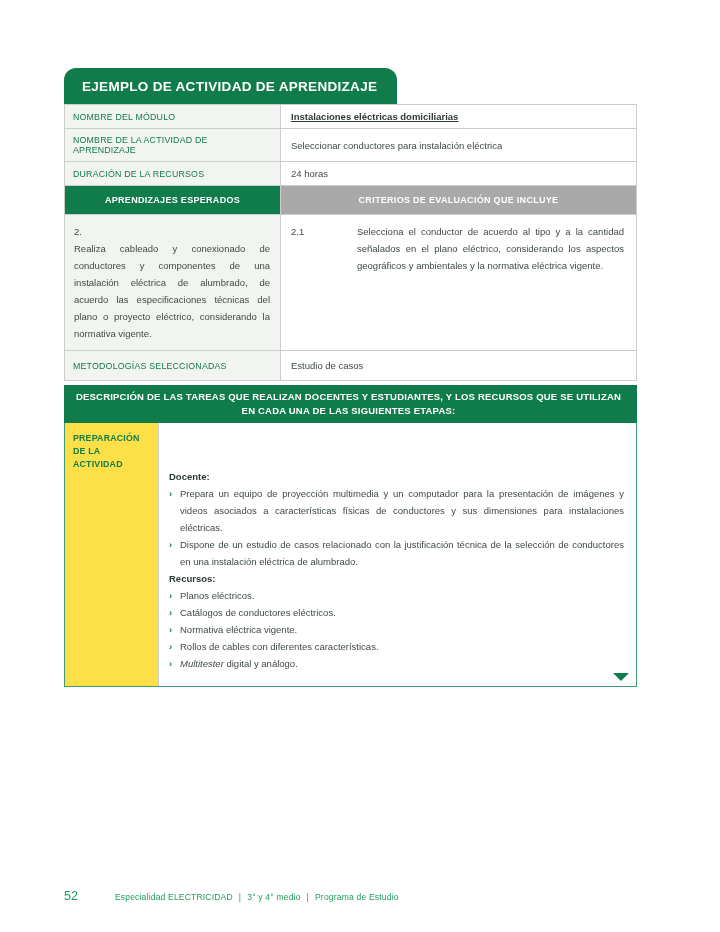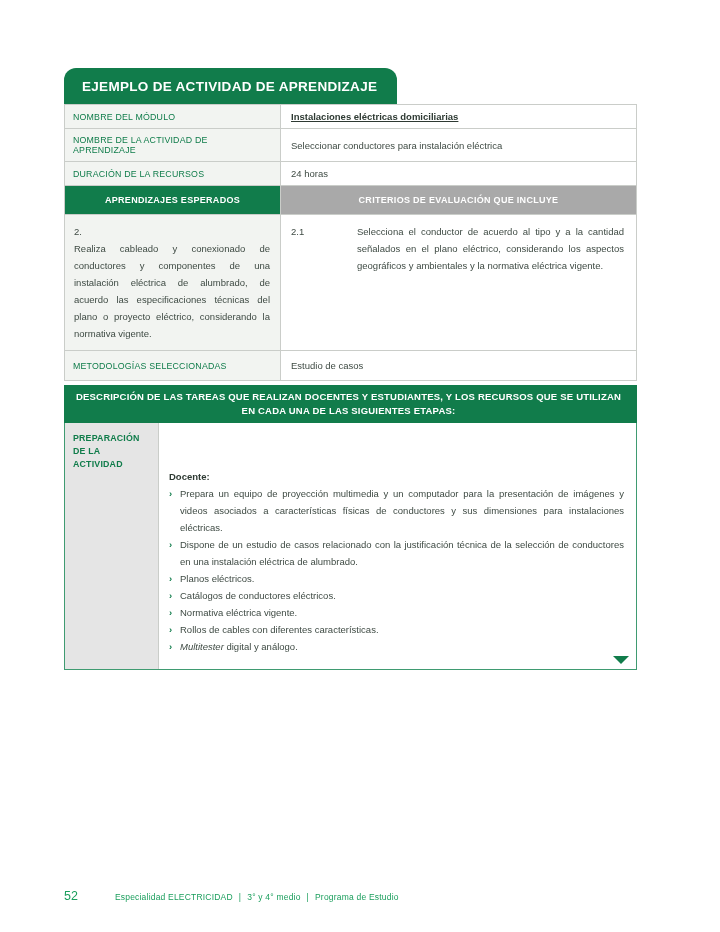--- a/index.html
+++ b/index.html
@@ -80,21 +80,21 @@
   .tbl2 {
     display: flex;
     border: 1.5px solid #3F9B71;
     border-top: none;
     min-height: 218px;
     position: relative;
     background: #ffffff;
   }
   .stage-cell {
     flex: 0 0 94px;
-    background: #e5e5e5;
+    background: #fde047;
     border-right: 1px solid #CACDC9;
     color: #0F7C4A;
     font-size: 8.8px;
     font-weight: bold;
     padding: 9px 6px 6px 8px;
     line-height: 13px;
     letter-spacing: 0.2px;
   }
   .content-cell { flex: 1; padding: 9px 12px 14px 10px; font-size: 9.5px; line-height: 17px; margin-top: 36px; }
   .bold-head { font-weight: bold; color: #2E3A33; }
@@ -176,20 +176,21 @@
     <div class="content-cell">
       <div class="bold-head">Docente:</div>
       <div class="bullet-item">
         <span class="bullet">›</span>
         <span class="bullet-text">Prepara un equipo de proyección multimedia y un computador para la presentación de imágenes y videos asociados a características físicas de conductores y sus dimensiones para instalaciones eléctricas.</span>
       </div>
       <div class="bullet-item">
         <span class="bullet">›</span>
         <span class="bullet-text">Dispone de un estudio de casos relacionado con la justificación técnica de la selección de conductores en una instalación eléctrica de alumbrado.</span>
       </div>
+      <div class="bold-head">Recursos:</div>
       <div class="bullet-item">
         <span class="bullet">›</span>
         <span class="bullet-text">Planos eléctricos.</span>
       </div>
       <div class="bullet-item">
         <span class="bullet">›</span>
         <span class="bullet-text">Catálogos de conductores eléctricos.</span>
       </div>
       <div class="bullet-item">
         <span class="bullet">›</span>

